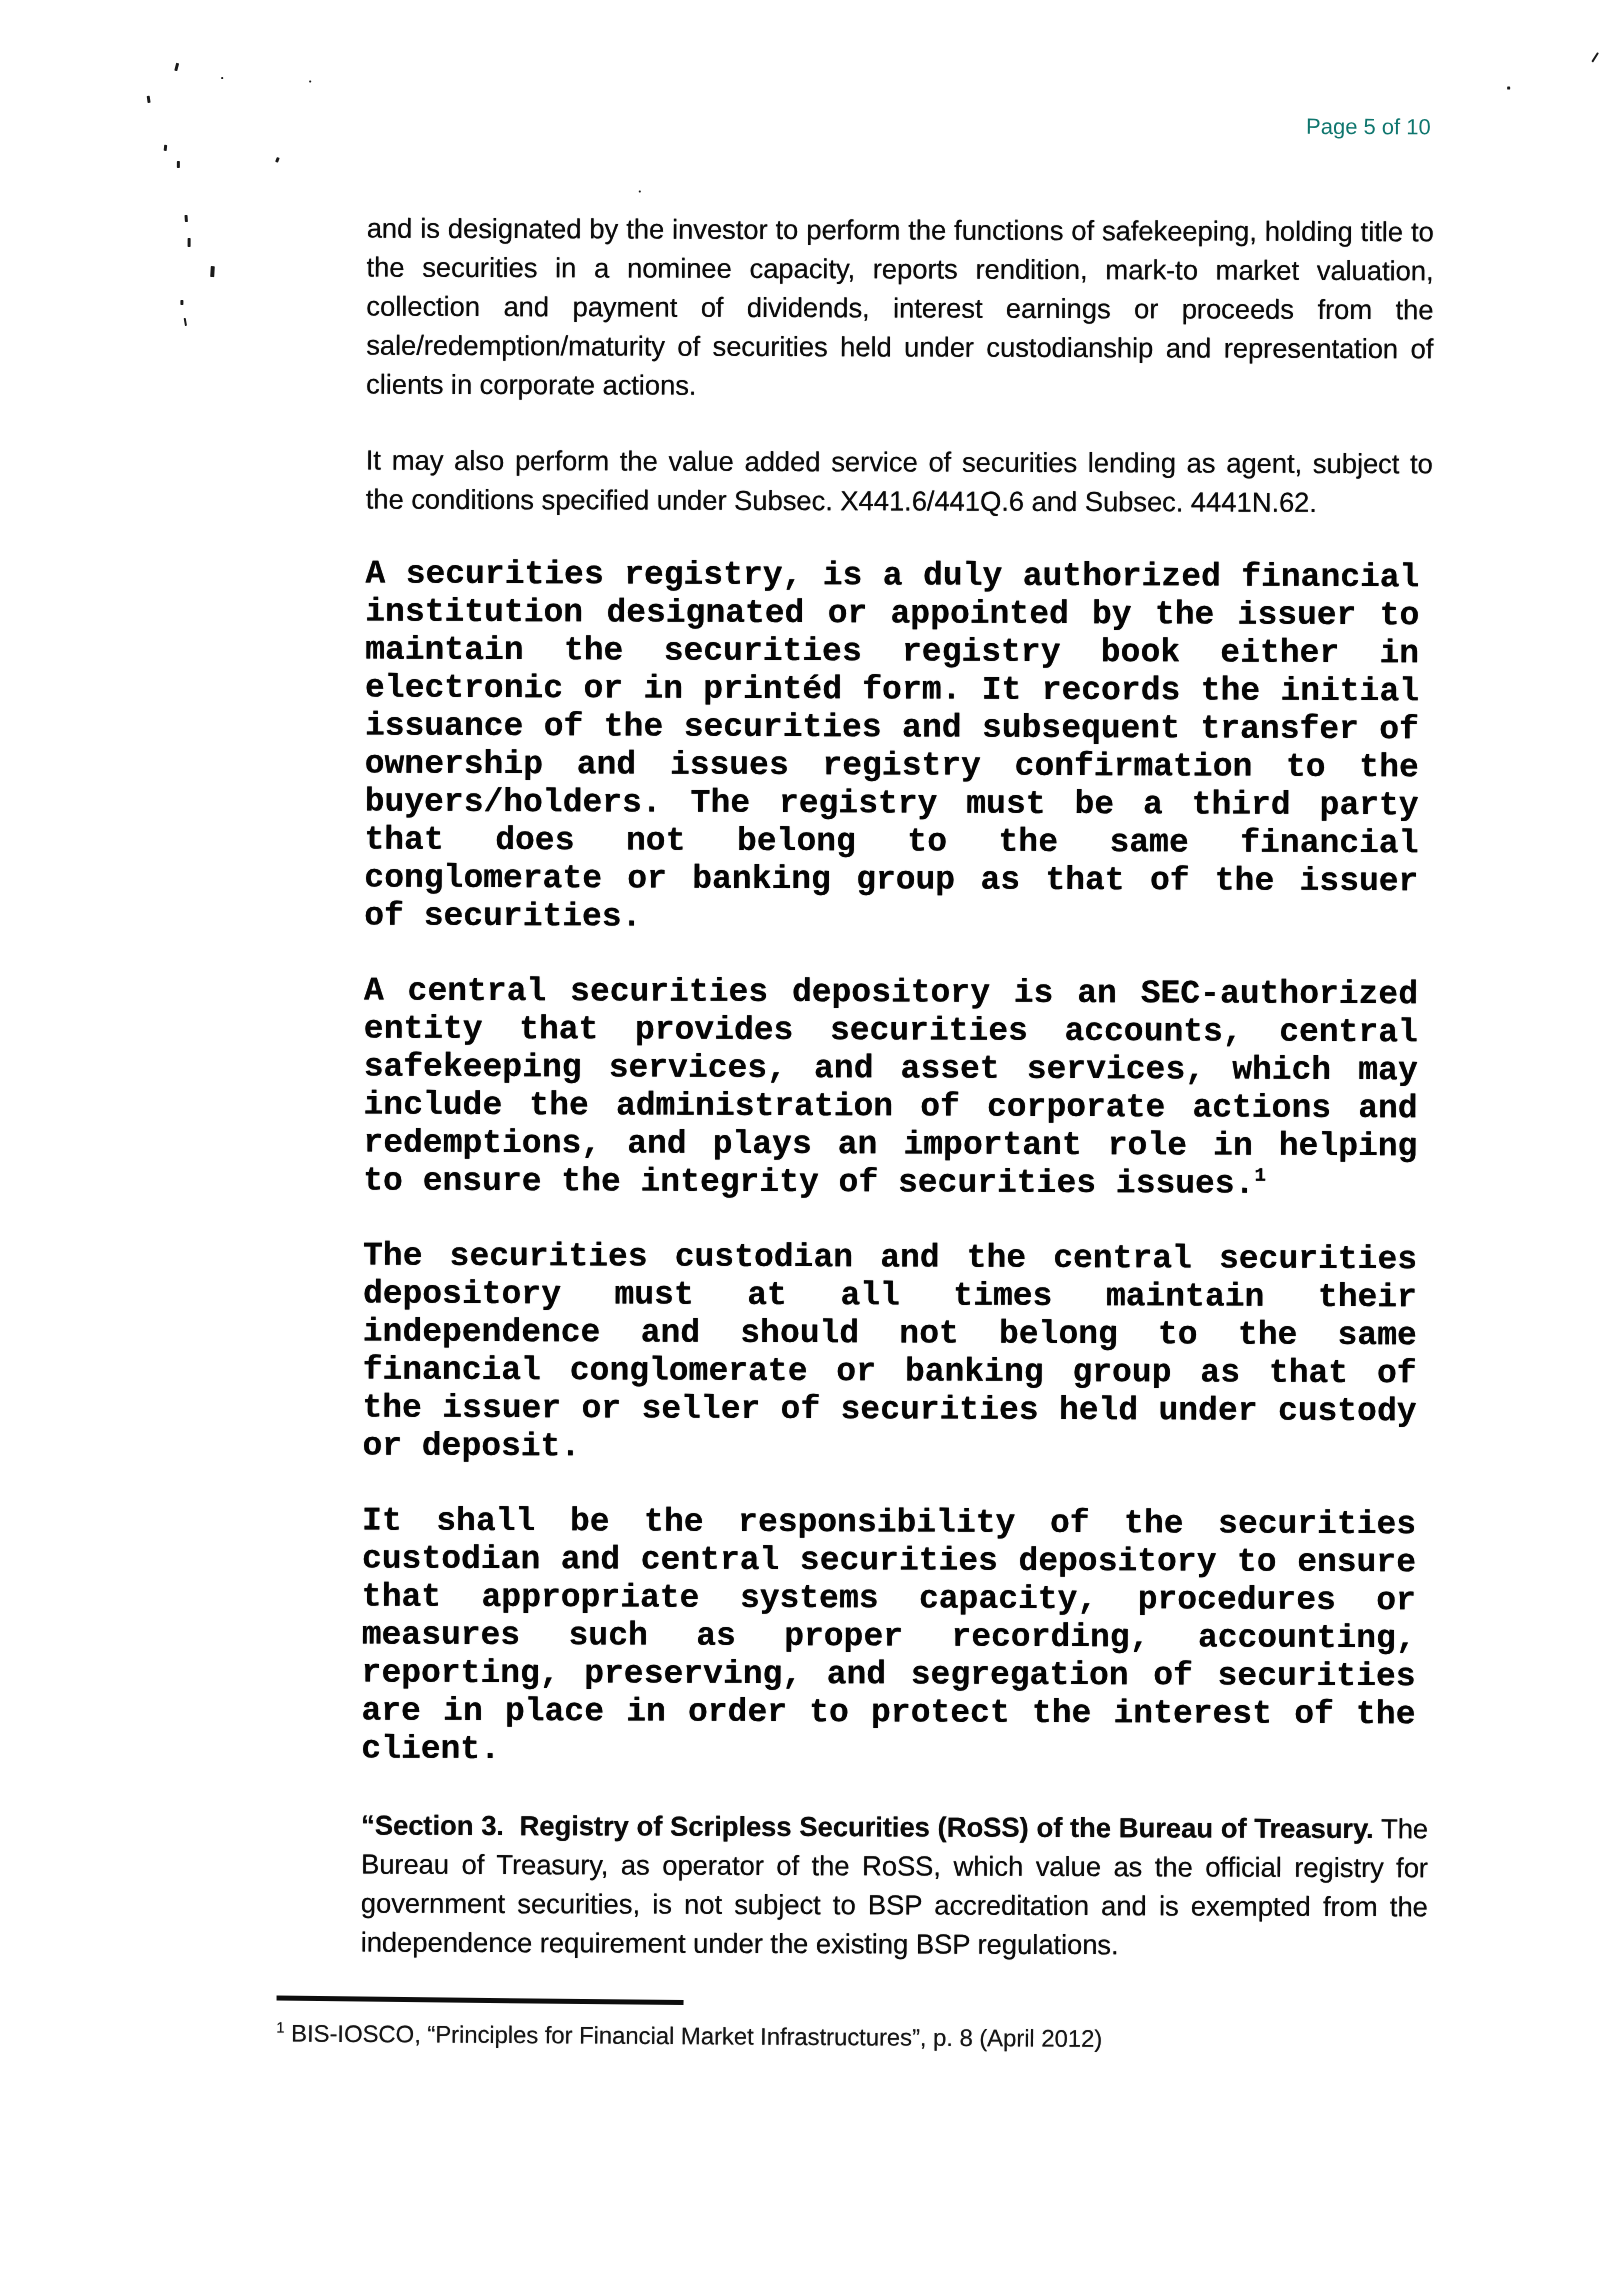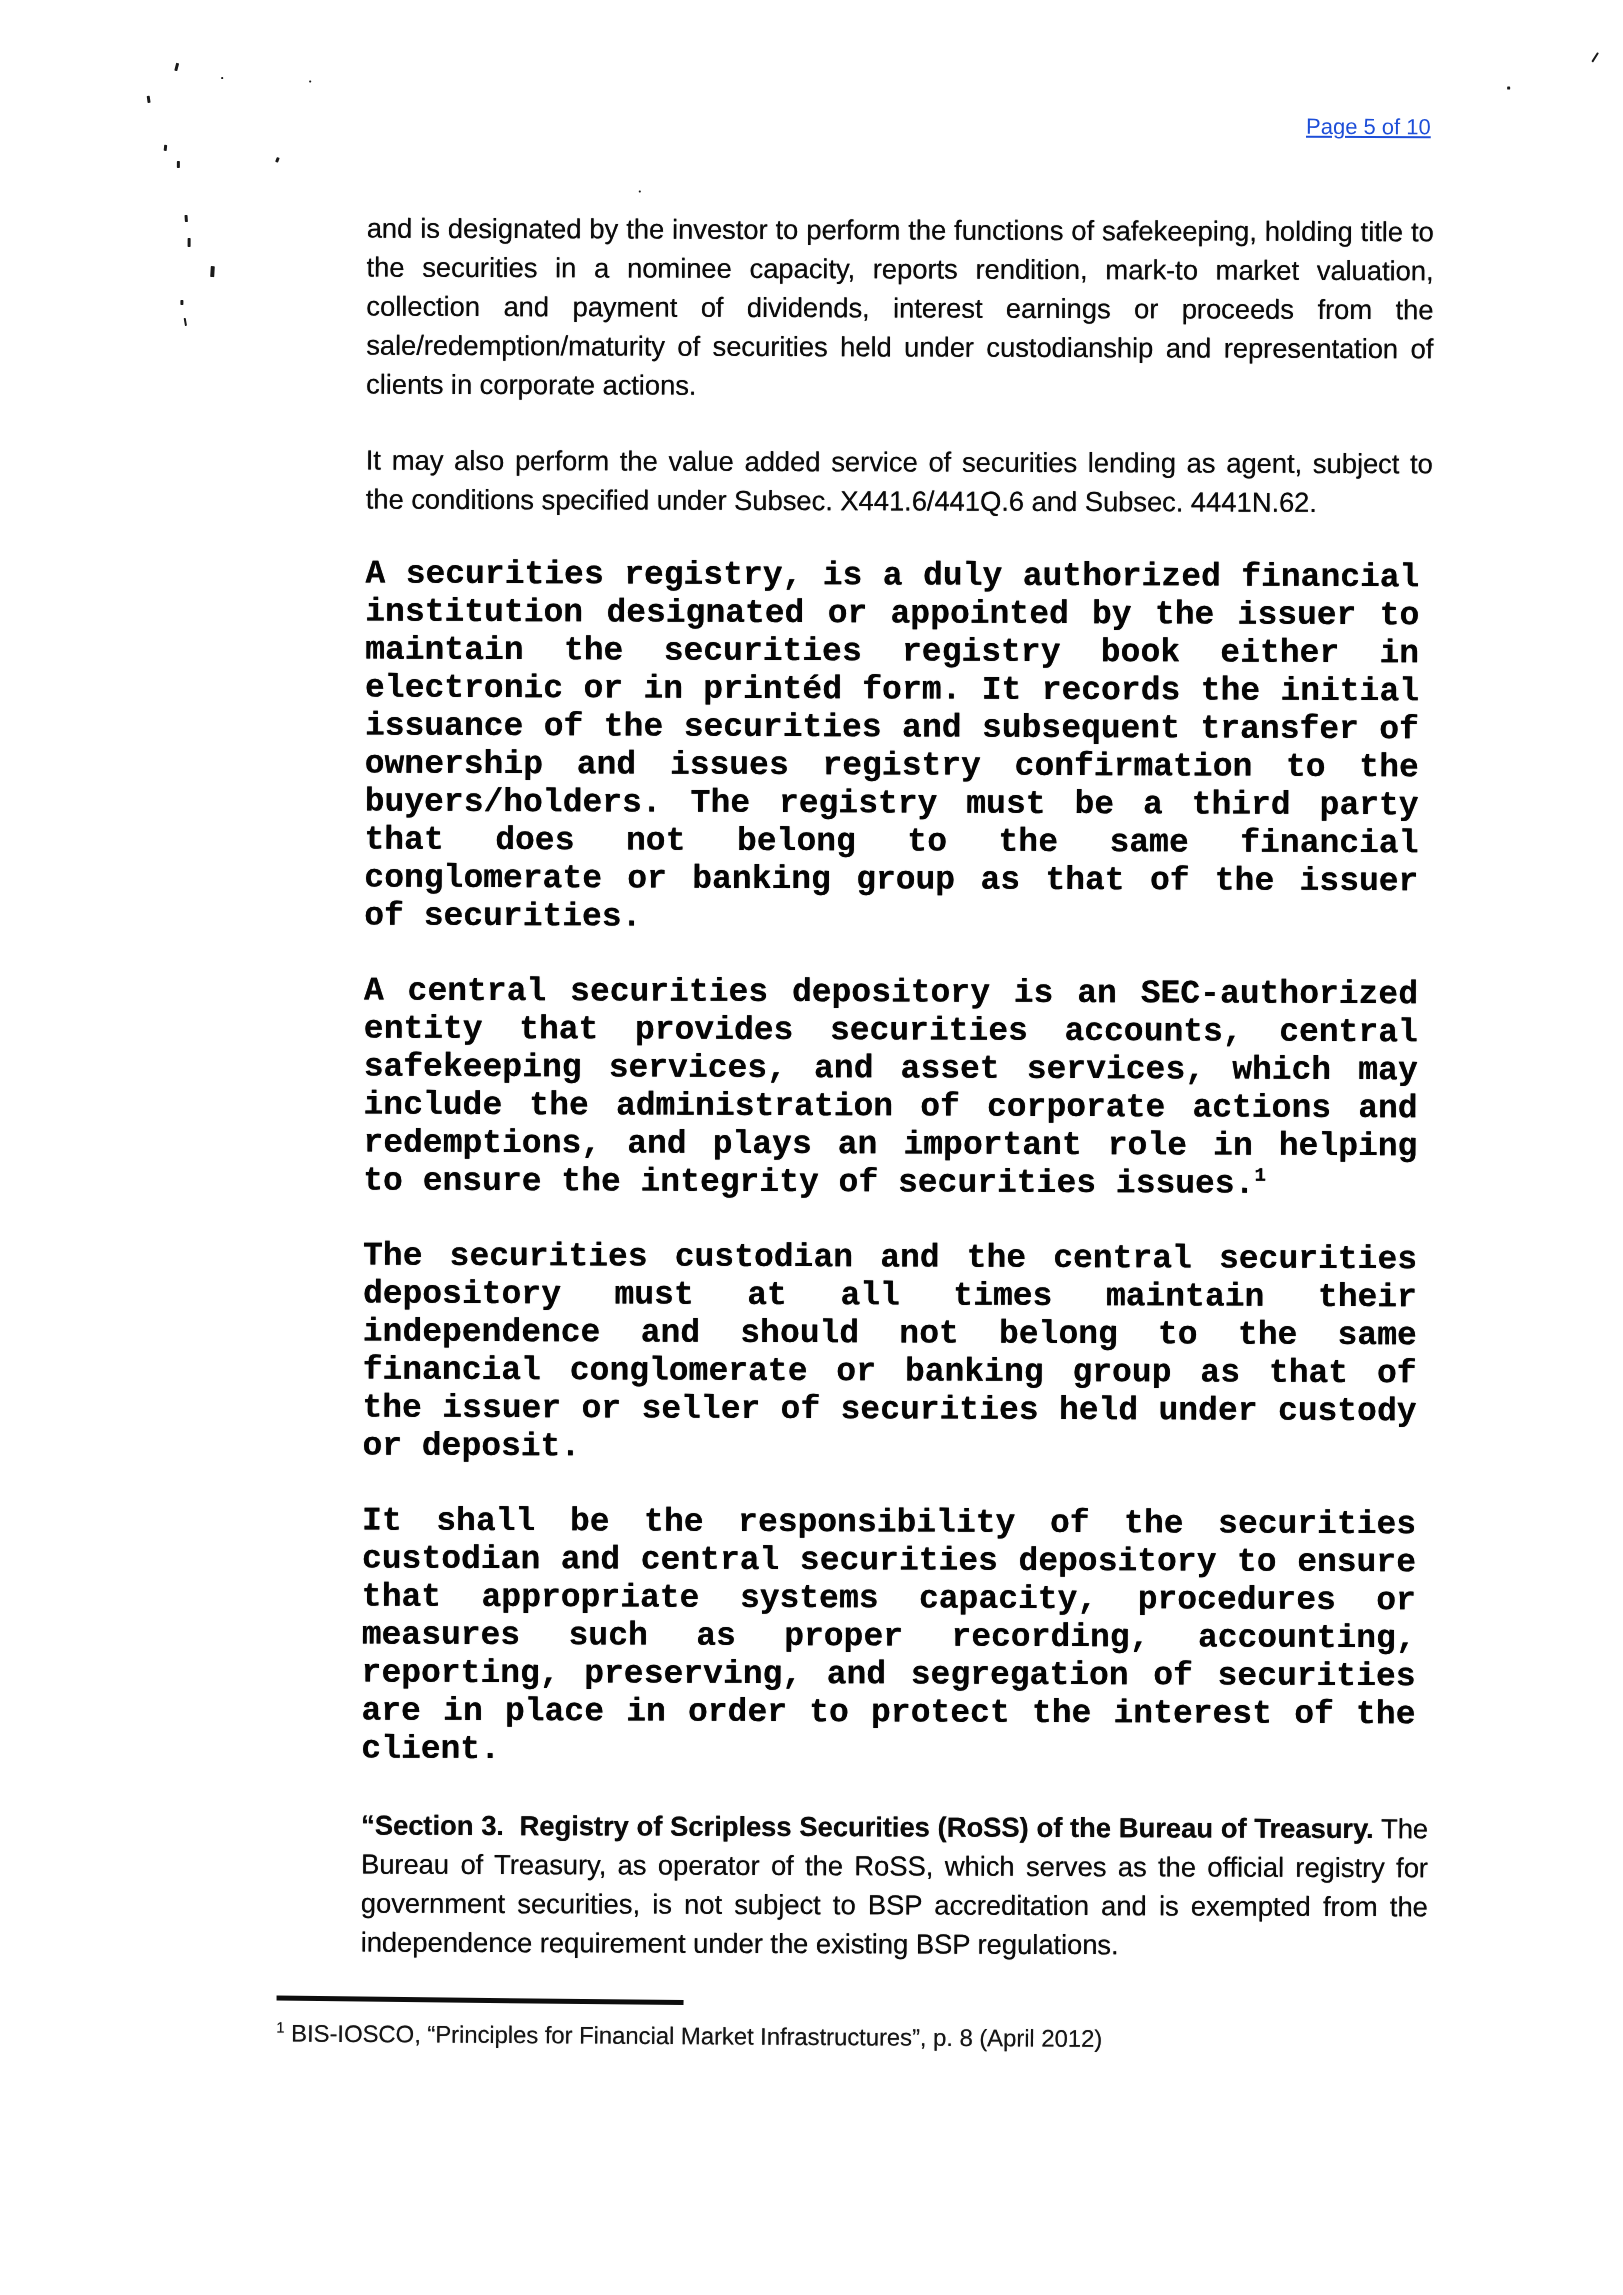--- a/index.html
+++ b/index.html
@@ -14,22 +14,21 @@
   .sheet {
     position: absolute; inset: 0;
     transform: rotate(0.2deg);
     transform-origin: 196px 131px;
   }
   .page-label {
     position: absolute;
     left: 1306px; top: 110px;
     font-size: 22px;
     letter-spacing: 0px;
-    color: #1d4ed8;
-    text-decoration: underline;
+    color: #0f766e;
   }
   .content {
     position: absolute;
     left: 367px; top: 0;
     width: 1067px;
     padding-top: 208px;
   }
   p { margin: 0 0 37px 0; }
   .sans {
     font-family: "Liberation Sans", "DejaVu Sans", sans-serif;
@@ -95,21 +94,21 @@
     <p class="sans">It may also perform the value added service of securities lending as agent, subject to the conditions specified under Subsec. X441.6/441Q.6 and Subsec. 4441N.62.</p>
 
     <p class="mono">A securities registry, is a duly authorized financial institution designated or appointed by the issuer to maintain the securities registry book either in electronic or in printéd form. It records the initial issuance of the securities and subsequent transfer of ownership and issues registry confirmation to the buyers/holders. The registry must be a third party that does not belong to the same financial conglomerate or banking group as that of the issuer of securities.</p>
 
     <p class="mono"><span>A central securities depository is an SEC-authorized entity that provides securities accounts, central safekeeping services, and asset services, which may include the administration of corporate actions and redemptions, and plays an important role in helping to ensure the integrity of securities issues.</span><sup>1</sup></p>
 
     <p class="mono">The securities custodian and the central securities depository must at all times maintain their independence and should not belong to the same financial conglomerate or banking group as that of the issuer or seller of securities held under custody or deposit.</p>
 
     <p class="mono">It shall be the responsibility of the securities custodian and central securities depository to ensure that appropriate systems capacity, procedures or measures such as proper recording, accounting, reporting, preserving, and segregation of securities are in place in order to protect the interest of the client.</p>
 
-    <p class="sans"><span class="bold">“Section 3.&nbsp; Registry of Scripless Securities (RoSS) of the Bureau of Treasury.</span> <span>The Bureau of Treasury, as operator of the RoSS, which serves as the official registry for government securities, is not subject to BSP accreditation and is exempted from the independence requirement under the existing BSP regulations.</span></p>
+    <p class="sans"><span class="bold">“Section 3.&nbsp; Registry of Scripless Securities (RoSS) of the Bureau of Treasury.</span> <span>The Bureau of Treasury, as operator of the RoSS, which value as the official registry for government securities, is not subject to BSP accreditation and is exempted from the independence requirement under the existing BSP regulations.</span></p>
 
     <div class="footnote">
       <div class="footnote-rule"></div>
       <p class="footnote-text"><sup>1</sup> <span>BIS-IOSCO, “Principles for Financial Market Infrastructures”, p. 8 (April 2012)</span></p>
     </div>
 
   </div>
 
   <div>
     <div class="speck" style="left:175px; top:63px;  width:2.6px;  height:7.9px; transform:rotate(14deg);"></div>

